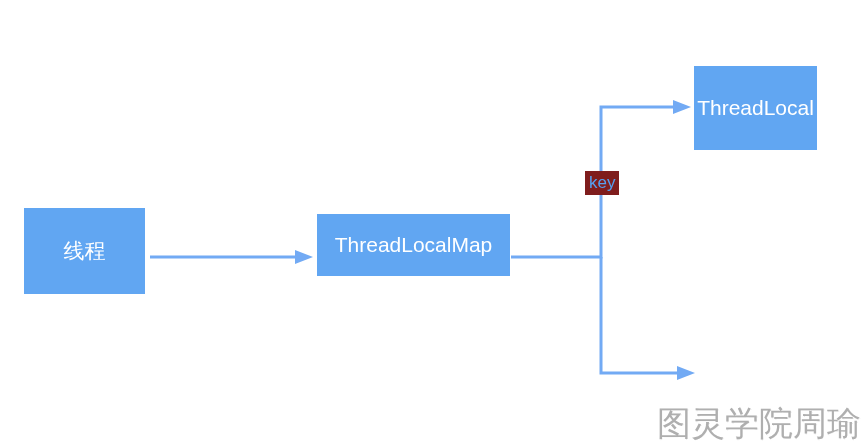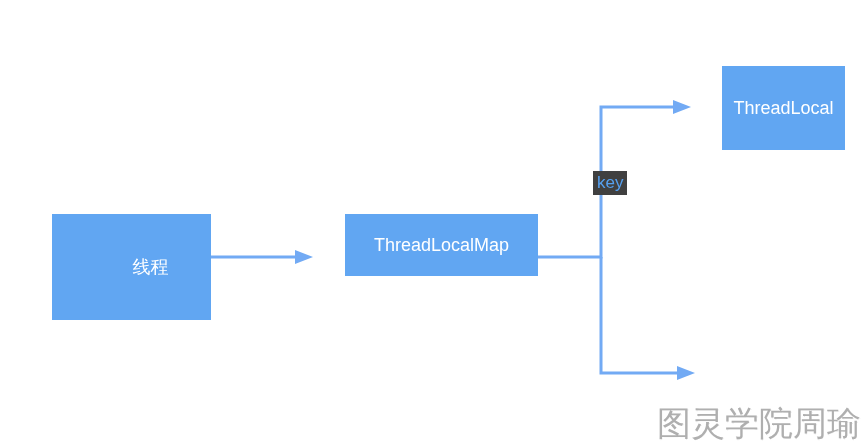--- a/index.html
+++ b/index.html
@@ -32,39 +32,37 @@
     fill: var(--color-connector, #72aaf4);
     stroke: none;
   }
   .node {
     position: absolute;
     display: flex;
     align-items: center;
     justify-content: center;
     background: var(--color-node-fill, #61a6f2);
     color: var(--color-node-text, #ffffff);
-    font-size: 18px;
+    font-size: 21px;
     text-align: left;
     cursor: default;
-    margin-left: 28px;
   }
-  .node-thread        { left: 24px;  top: 214px; width: 121px; height: 106px; padding-left: 38px; }
+  .node-thread        { left: 24px;  top: 208px; width: 121px; height: 86px; }
   .node-threadlocalmap{ left: 317px; top: 214px; width: 193px; height: 62px; }
   .node-threadlocal   { left: 694px; top: 66px;  width: 123px; height: 84px; }
   .node-value         { left: 698px; top: 333px; width: 120px; height: 80px; }
   .edge-label {
     position: absolute;
     left: 585px;
     top: 171px;
     padding: 2px 4px;
-    background: #404040;
+    background: #7f1d1d;
     color: var(--color-key-label, #55a0f0);
     font-size: 17px;
     line-height: 1.2;
-    margin-left: 8px;
   }
   .watermark {
     position: absolute;
     right: 2px;
     bottom: 1px;
     font-size: 34px;
     line-height: 1.1;
     color: var(--color-watermark, #afafaf);
     text-shadow: 2px 2px 0 #ffffff, 1px 1px 0 #ececec;
     letter-spacing: 0px;

